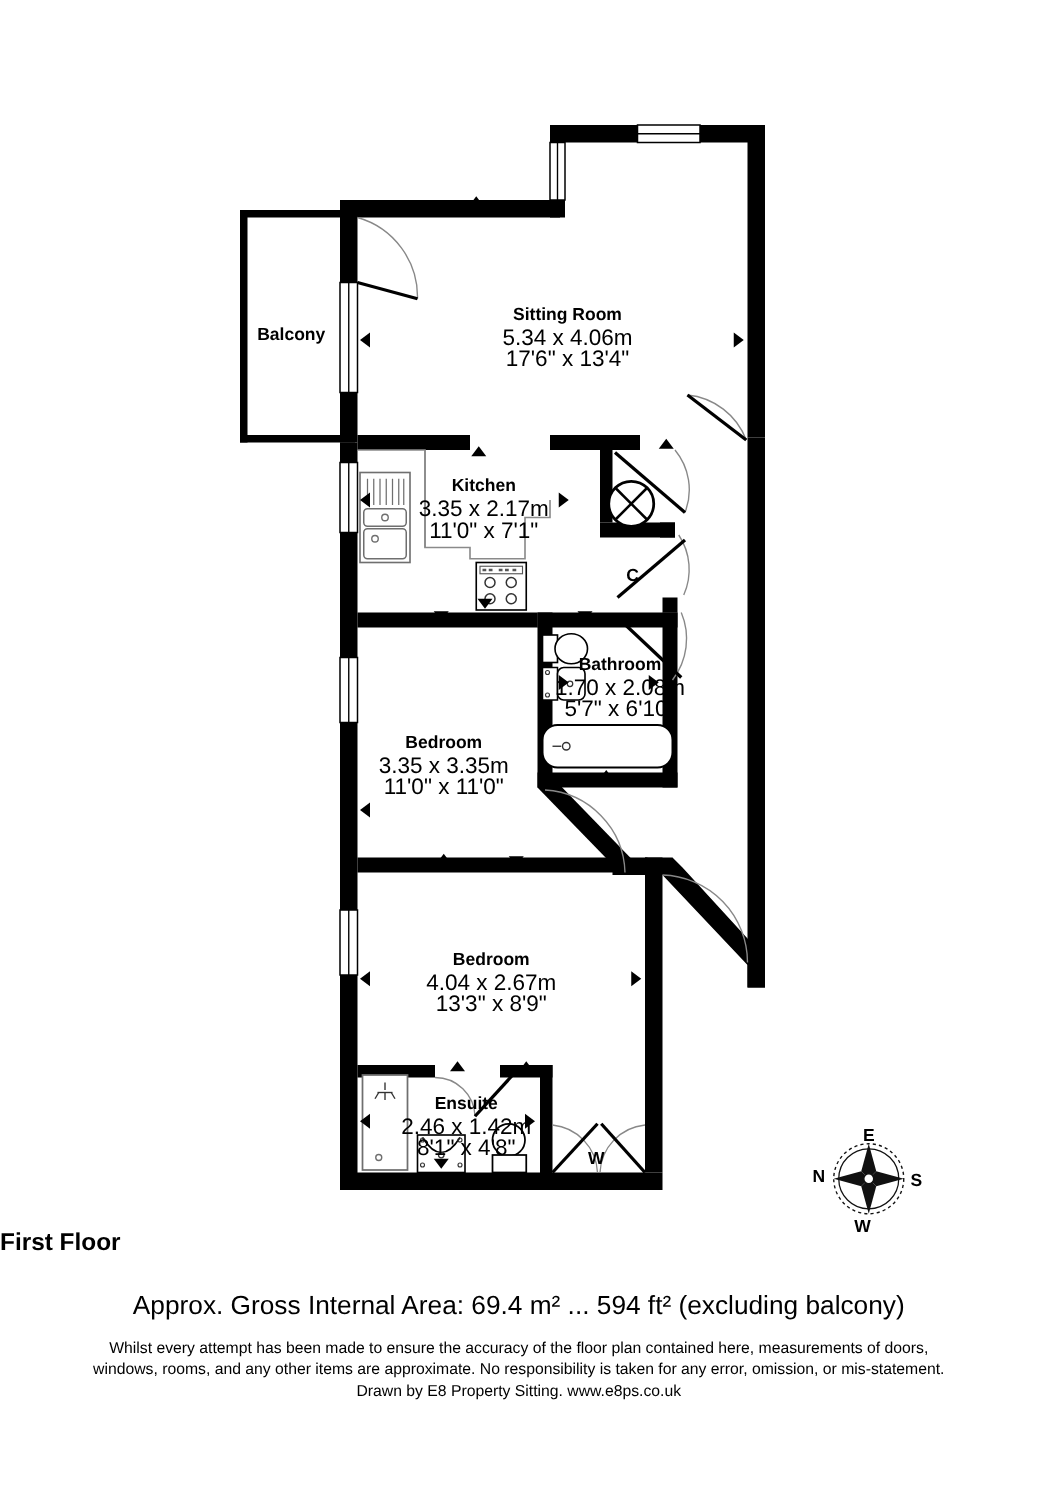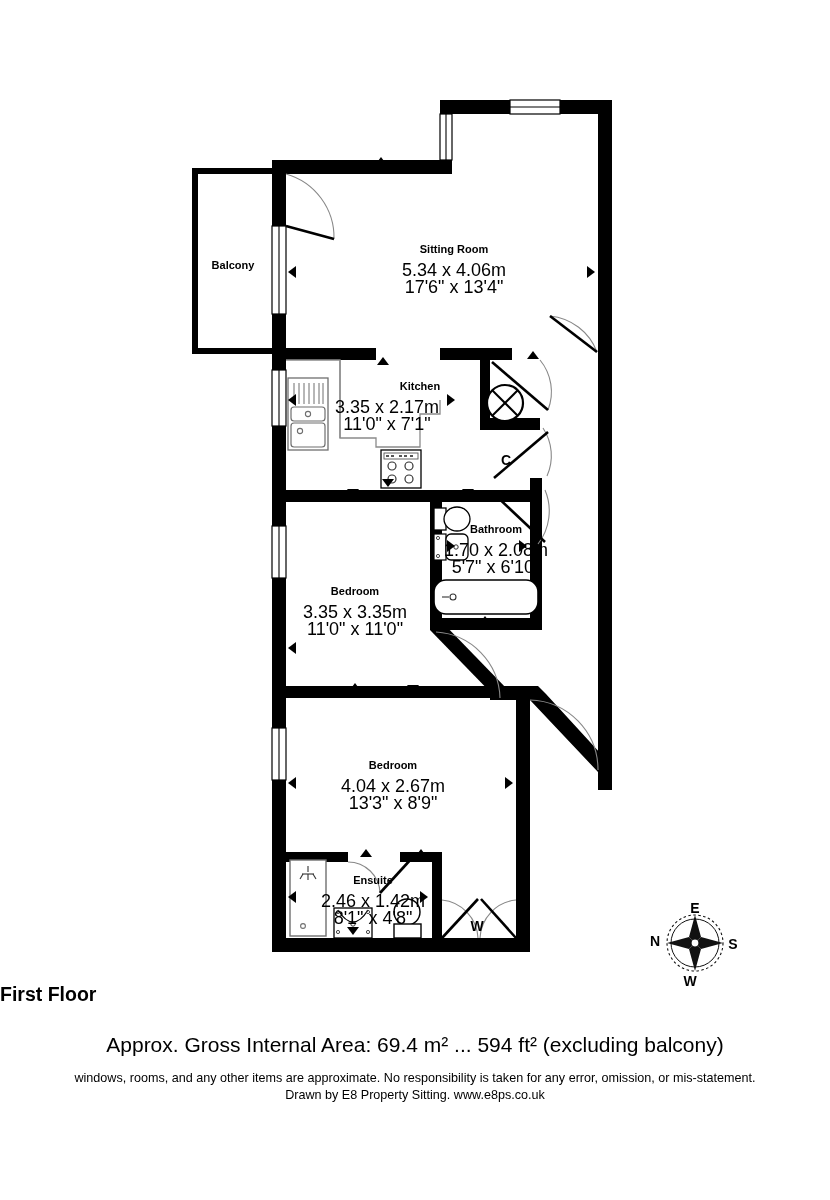--- a/index.html
+++ b/index.html
@@ -27,21 +27,21 @@
     width: 830px;
     height: 1200px;
   }
   .txt {
     position: absolute;
     white-space: nowrap;
     line-height: 1.18;
   }
   .room-name {
     font-weight: bold;
-    font-size: 11px;
+    font-size: 14px;
     text-align: center;
     transform: translateX(-50%);
   }
   .room-dim {
     font-size: 18px;
     text-align: center;
     transform: translateX(-50%);
   }
   .tag-letter {
     font-weight: bold;
@@ -330,21 +330,21 @@
       <circle cx="695" cy="943" r="4" fill="#fff" stroke="#111" stroke-width="1.2"></circle>
     </g>
   </svg>
 
   <div class="txt room-name" style="left:233px; top:259px;text-align:center;">Balcony</div>
 
   <div class="txt room-name" style="left:454px; top:243px;">Sitting Room</div>
   <div class="txt room-dim" style="left:454px; top:260px;">5.34 x 4.06m</div>
   <div class="txt room-dim" style="left:454px; top:277px;">17'6" x 13'4"</div>
 
-  <div class="txt room-name" style="left:387px; top:380px;margin-left:33px;">Kitchen</div>
+  <div class="txt room-name" style="left:387px; top:380px;">Kitchen</div>
   <div class="txt room-dim" style="left:387px; top:397px;">3.35 x 2.17m</div>
   <div class="txt room-dim" style="left:387px; top:414px;">11'0" x 7'1"</div>
 
   <div class="txt room-name" style="left:496px; top:523px;">Bathroom</div>
   <div class="txt room-dim" style="left:496px; top:540px;">1.70 x 2.08m</div>
   <div class="txt room-dim" style="left:496px; top:557px;">5'7" x 6'10"</div>
 
   <div class="txt room-name" style="left:355px; top:585px;">Bedroom</div>
   <div class="txt room-dim" style="left:355px; top:602px;">3.35 x 3.35m</div>
   <div class="txt room-dim" style="left:355px; top:619px;">11'0" x 11'0"</div>
@@ -361,17 +361,18 @@
   <div class="txt tag-letter" style="left:477px; top:918px;">W</div>
 
   <div class="txt compass-letter" style="left:655px; top:941px;">N</div>
   <div class="txt compass-letter" style="left:695px; top:908px;">E</div>
   <div class="txt compass-letter" style="left:733px; top:944px;">S</div>
   <div class="txt compass-letter" style="left:690px; top:981px;">W</div>
 
   <div id="floor-title">First Floor</div>
   <div id="area-line">Approx. Gross Internal Area: 69.4 m² ... 594 ft² (excluding balcony)</div>
   <div id="disclaimer">
+    <div>Whilst every attempt has been made to ensure the accuracy of the floor plan contained here, measurements of doors,</div>
     <div>windows, rooms, and any other items are approximate. No responsibility is taken for any error, omission, or mis-statement.</div>
     <div>Drawn by E8 Property Sitting. www.e8ps.co.uk</div>
   </div>
 
 </div>
 
 </body></html>

